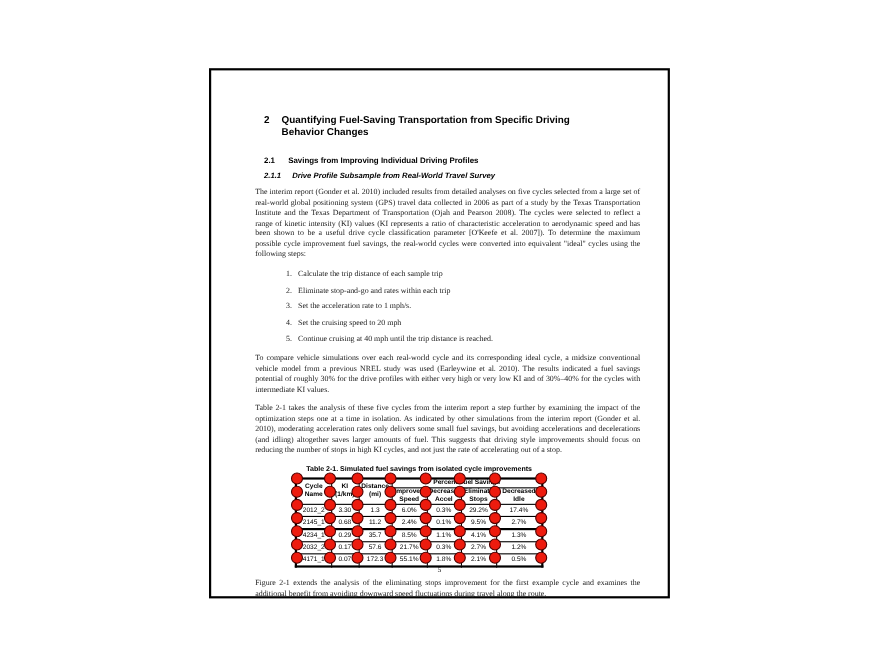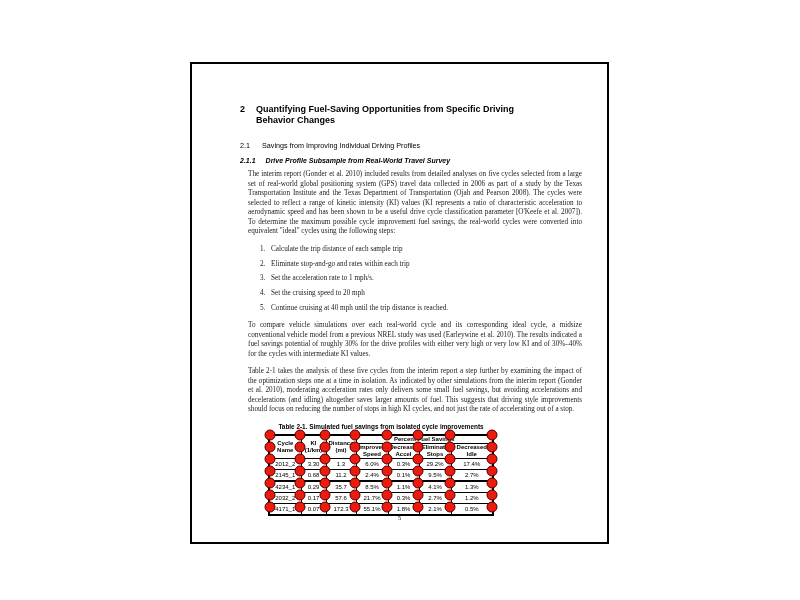--- a/index.html
+++ b/index.html
@@ -11,29 +11,29 @@
     position:absolute;left:190px;top:62px;width:419px;height:482px;
     background:#fff;border:2px solid #000;box-sizing:border-box;
   }
   .content{position:absolute;left:40px;top:40px;width:350px;}
   .h1{
     font-family:"Liberation Sans",sans-serif;font-weight:bold;font-size:9px;
     line-height:11px;display:flex;gap:11px;margin:0 0 15px 8px;color:#000;
   }
   .h1 .htext{max-width:290px;}
   .h2{
-    font-family:"Liberation Sans",sans-serif;font-weight:normal;font-size:7.2px;
+    font-family:"Liberation Sans",sans-serif;font-weight:bold;font-size:7.2px;
     display:flex;gap:12px;margin:0 0 7px 8px;color:#000;
   }
   .h3{
     font-family:"Liberation Sans",sans-serif;font-weight:bold;font-style:italic;
     font-size:7px;display:flex;gap:10px;margin:0 0 6px 8px;color:#000;
   }
   p.body{
-    font-size:7.2px;line-height:9.55px;text-align:justify;margin:0 0 8px 16px;
+    font-size:7.2px;line-height:9.55px;text-align:justify;margin:0 0 8px 0;
   }
   .steps{margin:2px 0 8px 0;}
   .step{display:flex;font-size:7.2px;line-height:9.5px;margin:0 0 5.2px 28px;}
   .step .num{width:11px;flex:none;}
   .caption{
     font-family:"Liberation Sans",sans-serif;font-weight:bold;font-size:6.4px;
     text-align:center;margin:4px 0 4px 24px;width:250px;color:#000;
   }
   .table-wrap{position:relative;margin-left:36px;width:226px;margin-bottom:10px;}
   table.fuel{
@@ -57,21 +57,21 @@
   }
 </style>
 </head>
 <body>
 
 <div class="doc-page">
   <div class="content">
 
     <div class="h1">
       <span>2</span>
-      <span class="htext">Quantifying Fuel-Saving Opportunities from Specific Driving Behavior Changes</span>
+      <span class="htext">Quantifying Fuel-Saving Transportation from Specific Driving Behavior Changes</span>
     </div>
 
     <div class="h2">
       <span>2.1</span>
       <span>Savings from Improving Individual Driving Profiles</span>
     </div>
 
     <div class="h3">
       <span>2.1.1</span>
       <span>Drive Profile Subsample from Real-World Travel Survey</span>
@@ -234,16 +234,17 @@
           <div class="dot" style="left: 32px; top: 73px; width: 11px; height: 11px; background: rgb(237, 27, 14); border: 1px solid rgb(77, 0, 0);"></div>
           <div class="dot" style="left: 57px; top: 73px; width: 11px; height: 11px; background: rgb(237, 27, 14); border: 1px solid rgb(77, 0, 0);"></div>
           <div class="dot" style="left: 87px; top: 73px; width: 11px; height: 11px; background: rgb(237, 27, 14); border: 1px solid rgb(77, 0, 0);"></div>
           <div class="dot" style="left: 119px; top: 73px; width: 11px; height: 11px; background: rgb(237, 27, 14); border: 1px solid rgb(77, 0, 0);"></div>
           <div class="dot" style="left: 150px; top: 73px; width: 11px; height: 11px; background: rgb(237, 27, 14); border: 1px solid rgb(77, 0, 0);"></div>
           <div class="dot" style="left: 182px; top: 73px; width: 11px; height: 11px; background: rgb(237, 27, 14); border: 1px solid rgb(77, 0, 0);"></div>
           <div class="dot" style="left: 224px; top: 73px; width: 11px; height: 11px; background: rgb(237, 27, 14); border: 1px solid rgb(77, 0, 0);"></div>
         </div>
     </div>
 
+    <p class="body fig-para">Figure 2-1 extends the analysis of the eliminating stops improvement for the first example cycle and examines the additional benefit from avoiding downward speed fluctuations during travel along the route.</p>
 
   </div>
   <div class="page-num">5</div>
 </div>
 
 </body></html>

